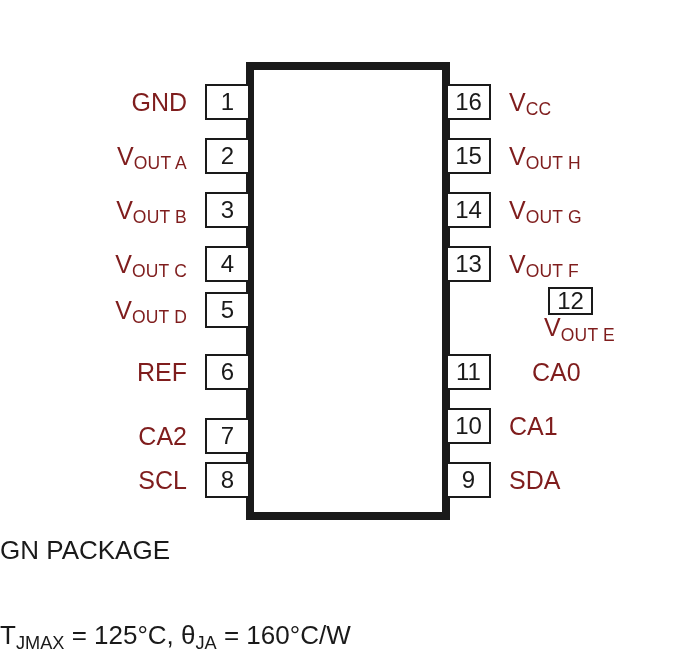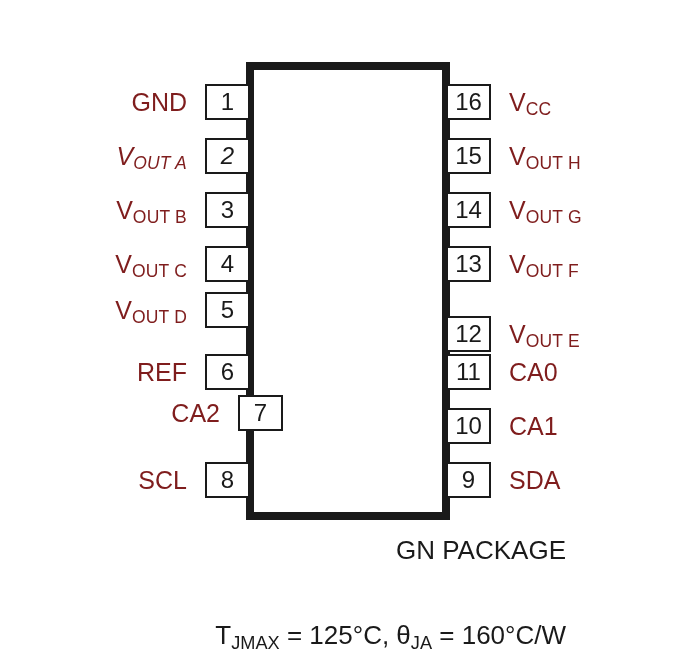--- a/index.html
+++ b/index.html
@@ -93,21 +93,21 @@
     position: relative;
     top: 0.26em;
     letter-spacing: 0.2px;
   }
 
   
   .caption {
     position: absolute;
     left: 0;
     width: 566px;
-    text-align: right;
+    text-align: left;
     color: #1a1a1a;
   }
   .caption-pkg1 { top: 535px; font-size: 26px; }
   .caption-pkg2 { top: 569px; font-size: 26px; }
   .caption-therm { top: 620px; font-size: 26px; }
   .caption-therm sub {
     font-size: 0.70em;
     line-height: 0;
     vertical-align: baseline;
     position: relative;
@@ -120,41 +120,41 @@
 <div id="diagram">
 
 
   <div class="package-body"></div>
 
   <div id="left-pins">
       <div class="pin-row left" style="top: 84px;">
         <div class="pin-label">GND</div>
         <div class="pin-box">1</div>
       </div>
-      <div class="pin-row left" style="top: 138px; font-style: italic;">
+      <div class="pin-row left" style="top: 138px;">
         <div class="pin-label">V<sub>OUT A</sub></div>
         <div class="pin-box">2</div>
       </div>
       <div class="pin-row left" style="top: 192px;">
         <div class="pin-label">V<sub>OUT B</sub></div>
         <div class="pin-box">3</div>
       </div>
       <div class="pin-row left" style="top: 246px;">
         <div class="pin-label">V<sub>OUT C</sub></div>
         <div class="pin-box">4</div>
       </div>
       <div class="pin-row left" style="top: 292px;">
         <div class="pin-label">V<sub>OUT D</sub></div>
         <div class="pin-box">5</div>
       </div>
       <div class="pin-row left" style="top: 354px;">
         <div class="pin-label">REF</div>
         <div class="pin-box">6</div>
       </div>
-      <div class="pin-row left" style="top: 395px; padding-left: 33px;">
+      <div class="pin-row left" style="top: 418px;">
         <div class="pin-label">CA2</div>
         <div class="pin-box">7</div>
       </div>
       <div class="pin-row left" style="top: 462px;">
         <div class="pin-label">SCL</div>
         <div class="pin-box">8</div>
       </div>
     </div>
   <div id="right-pins">
       <div class="pin-row right" style="top: 84px;">
@@ -166,25 +166,25 @@
         <div class="pin-label">V<sub>OUT H</sub></div>
       </div>
       <div class="pin-row right" style="top: 192px;">
         <div class="pin-box">14</div>
         <div class="pin-label">V<sub>OUT G</sub></div>
       </div>
       <div class="pin-row right" style="top: 246px;">
         <div class="pin-box">13</div>
         <div class="pin-label">V<sub>OUT F</sub></div>
       </div>
-      <div class="pin-row right" style="top: 316px;">
+      <div class="pin-row right" style="top: 287px; flex-direction: column;">
         <div class="pin-box">12</div>
         <div class="pin-label">V<sub>OUT E</sub></div>
       </div>
-      <div class="pin-row right" style="top: 354px;">
+      <div class="pin-row right" style="top: 354px; gap: 23px;">
         <div class="pin-box">11</div>
         <div class="pin-label">CA0</div>
       </div>
       <div class="pin-row right" style="top: 408px;">
         <div class="pin-box">10</div>
         <div class="pin-label">CA1</div>
       </div>
       <div class="pin-row right" style="top: 462px;">
         <div class="pin-box">9</div>
         <div class="pin-label">SDA</div>

